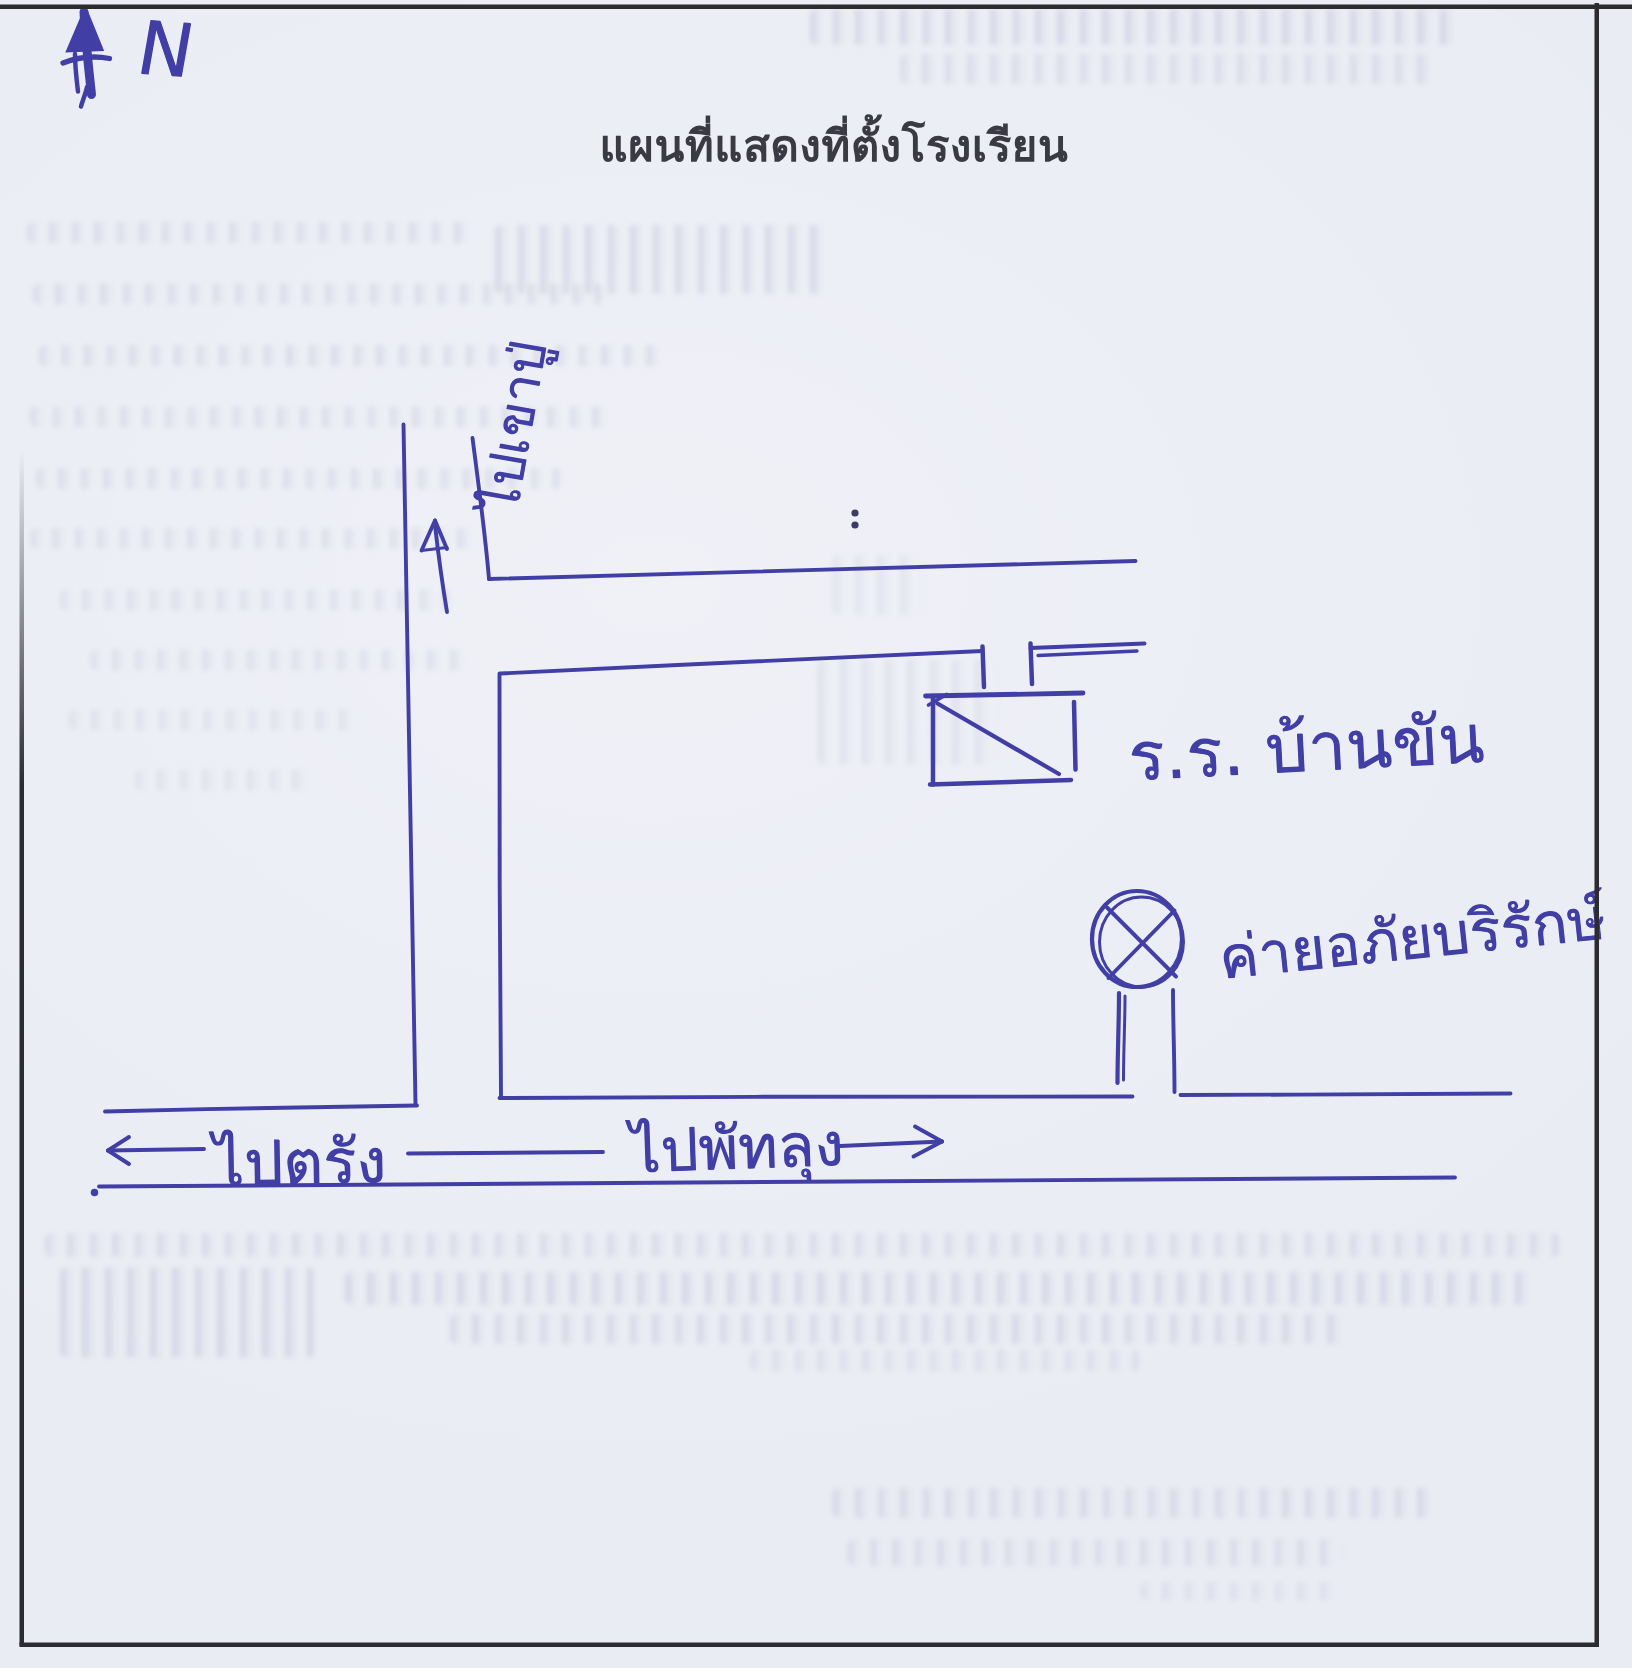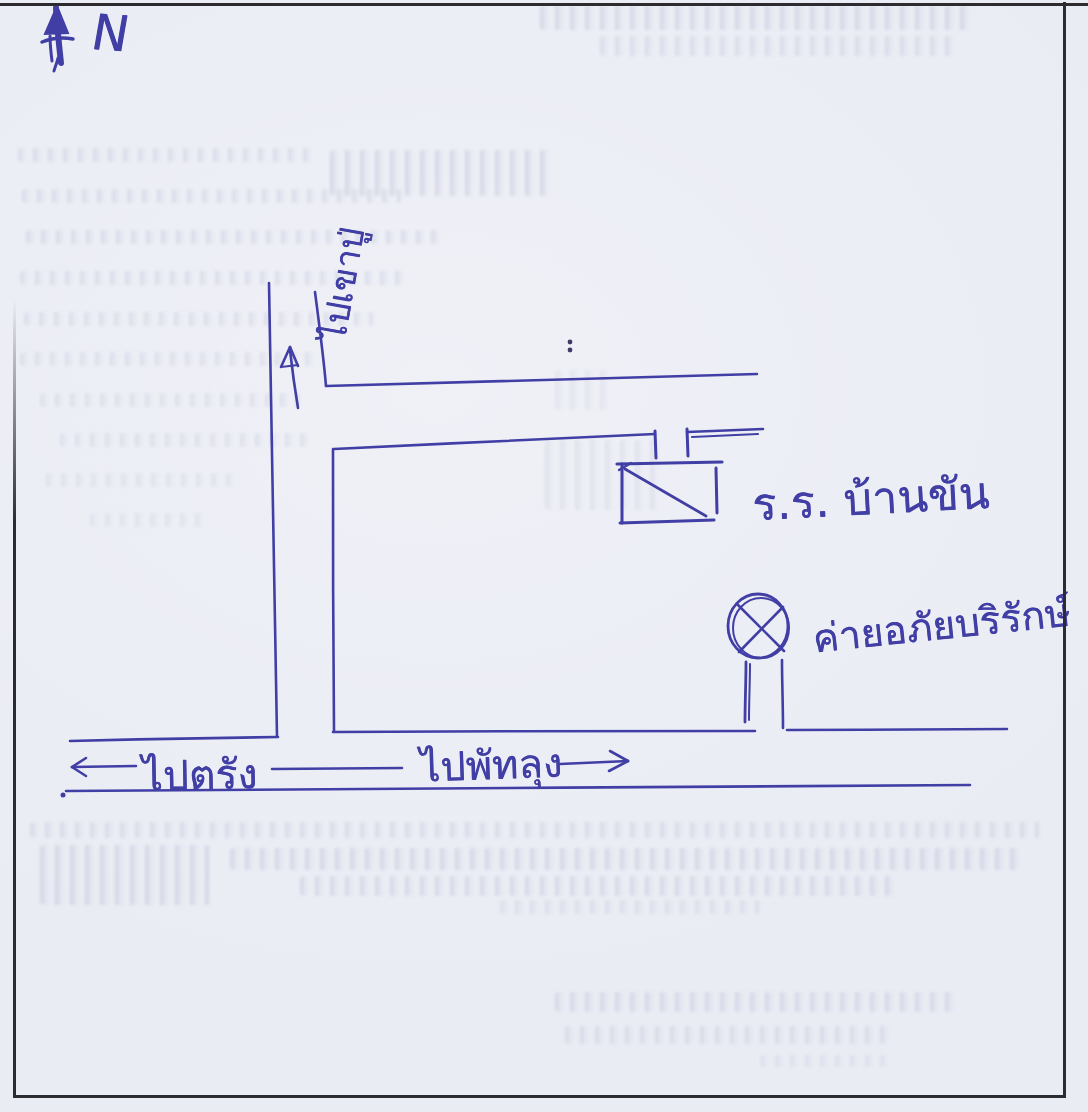--- a/index.html
+++ b/index.html
@@ -156,20 +156,21 @@
       <path d="M750,664 C750,682 749,700 749,720" stroke-width="2"></path>
       <path d="M782,660 C782,682 783,705 783,728" stroke-width="2.6"></path>
     </g>
 
     <g>
       <circle cx="570" cy="342" r="2.4" fill="#3c3c66" stroke="none"></circle>
       <circle cx="570" cy="350" r="2.4" fill="#3c3c66" stroke="none"></circle>
     </g>
   </svg>
 
+  <div class="map-title">แผนที่แสดงที่ตั้งโรงเรียน</div>
 
   <div class="hand" id="compass-letter">N</div>
   <div class="hand" id="label-road-north">ไปเขาปู่</div>
   <div class="hand" id="label-to-trang">ไปตรัง</div>
   <div class="hand" id="label-to-phatthalung">ไปพัทลุง</div>
   <div class="hand" id="label-school">ร.ร. บ้านขัน</div>
   <div class="hand" id="label-camp">ค่ายอภัยบริรักษ์</div>
 
   <div class="frame" id="frame-top"></div>
   <div class="frame" id="frame-right"></div>

